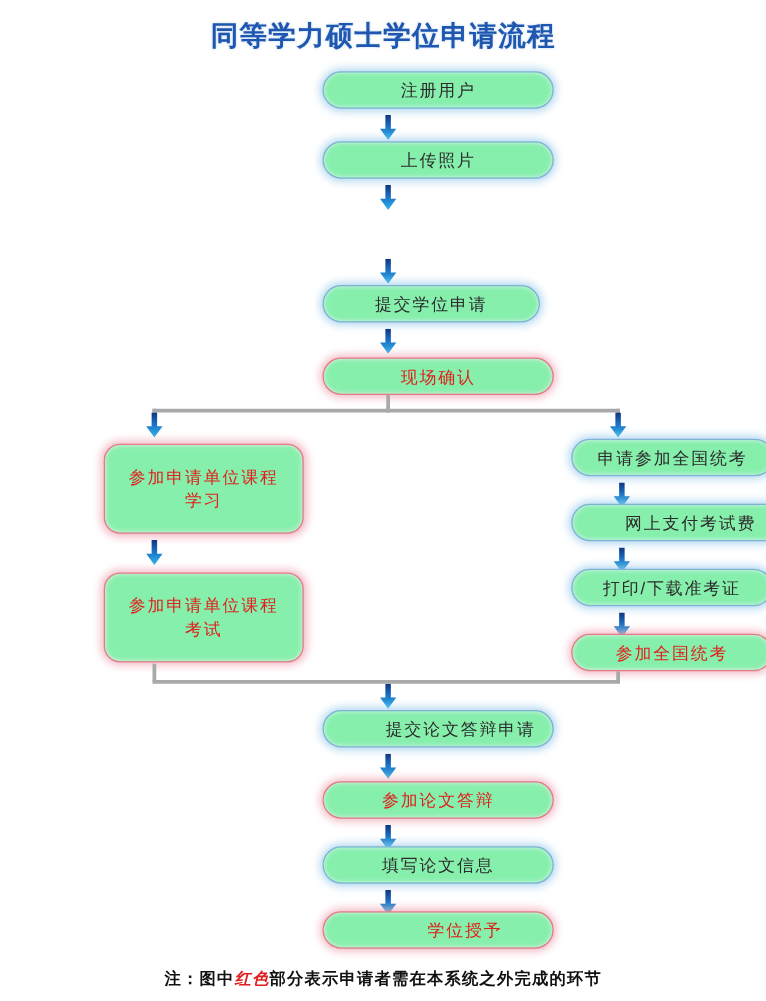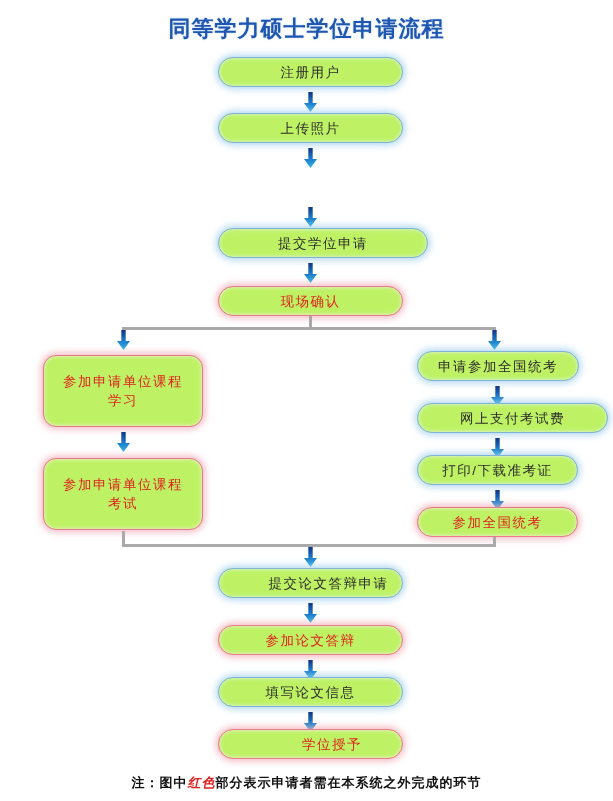--- a/index.html
+++ b/index.html
@@ -13,23 +13,24 @@
   .title{
     position:absolute;left:0;top:14px;width:613px;text-align:center;
     font-size:22px;font-weight:bold;color:#1f57b0;letter-spacing:1px;
     text-shadow:0 0 2px rgba(120,170,225,.55);
   }
 
   
   .node{
     position:absolute;box-sizing:border-box;
     display:flex;align-items:center;justify-content:center;text-align:center;
-    background:#bef264;
+    background:#86efac;
     font-size:13.5px;letter-spacing:1.5px;line-height:19px;
     white-space:pre-line;
+    margin-left:40px;
   }
   .node.blue{
     border:1.6px solid #7fb3d5;color:#2b2b2b;
     box-shadow:0 0 7px 2px rgba(150,200,235,.75),
                inset 0 0 4px rgba(230,244,252,.9);
   }
   .node.red{
     border:1.6px solid #e8798a;color:#e0201e;
     box-shadow:0 0 7px 2px rgba(240,165,180,.8),
                inset 0 0 4px rgba(253,240,242,.9);
@@ -78,21 +79,21 @@
 
   <svg class="arrow" style="left:303px;top:148px;" viewBox="0 0 15 20">
     <path d="M5.3 0 h4.4 v11 h4.3 L7.5 20 L1 11 h4.3 Z" fill="url(#arrGrad)"></path>
   </svg>
 
 
   <svg class="arrow" style="left:303px;top:207px;" viewBox="0 0 15 20">
     <path d="M5.3 0 h4.4 v11 h4.3 L7.5 20 L1 11 h4.3 Z" fill="url(#arrGrad)"></path>
   </svg>
 
-  <div class="node blue pill" style="left:218px;top:228px;width:210px;">提交学位申请</div>
+  <div class="node blue pill" style="left:218px;top:228px;width:174px;">提交学位申请</div>
 
   <svg class="arrow" style="left:303px;top:263px;" viewBox="0 0 15 20">
     <path d="M5.3 0 h4.4 v11 h4.3 L7.5 20 L1 11 h4.3 Z" fill="url(#arrGrad)"></path>
   </svg>
 
   <div class="node red pill" style="left:218px;top:286px;width:185px;text-align:center;">现场确认</div>
 
   <div class="vline" style="left:309px;top:316px;height:14px;"></div>
   <div class="hline" style="left:122px;top:327px;width:374px;"></div>
   <div class="vline" style="left:122px;top:327px;height:6px;"></div>

